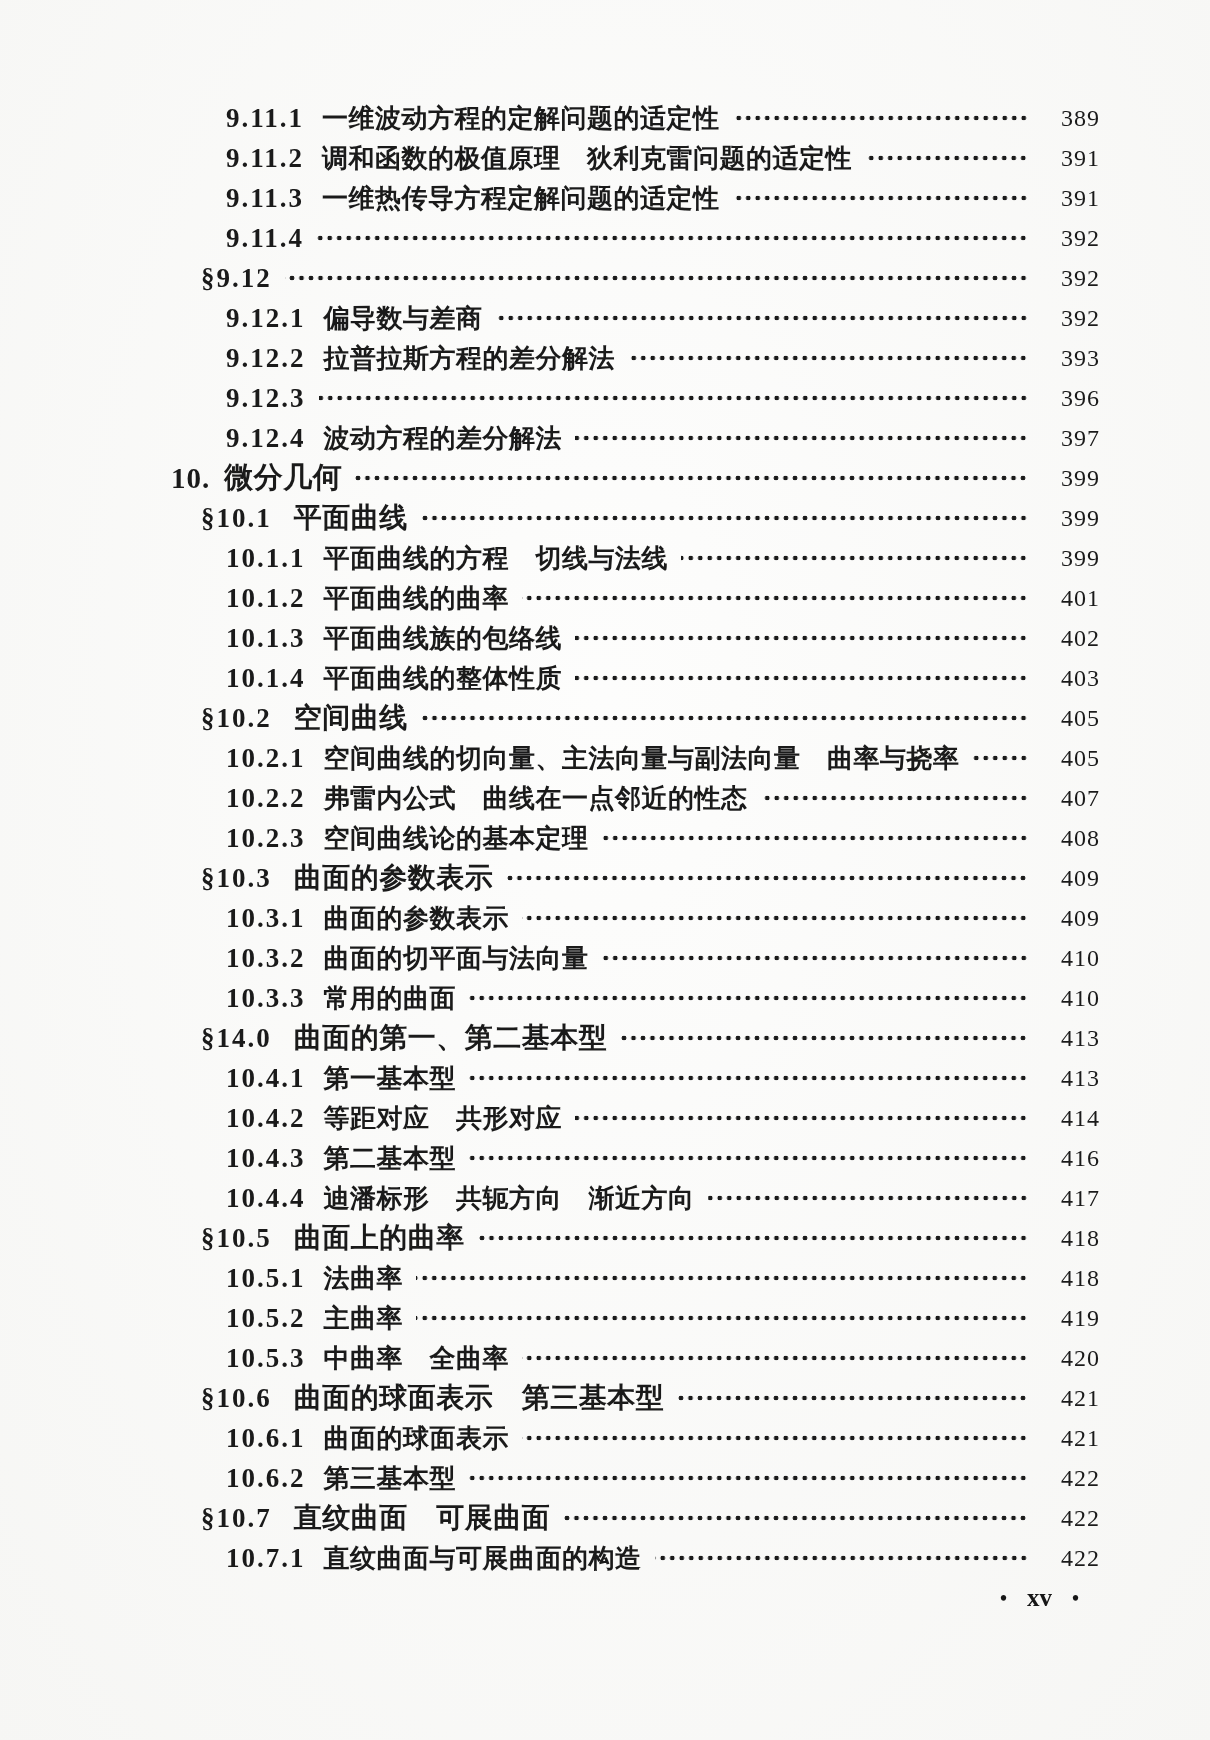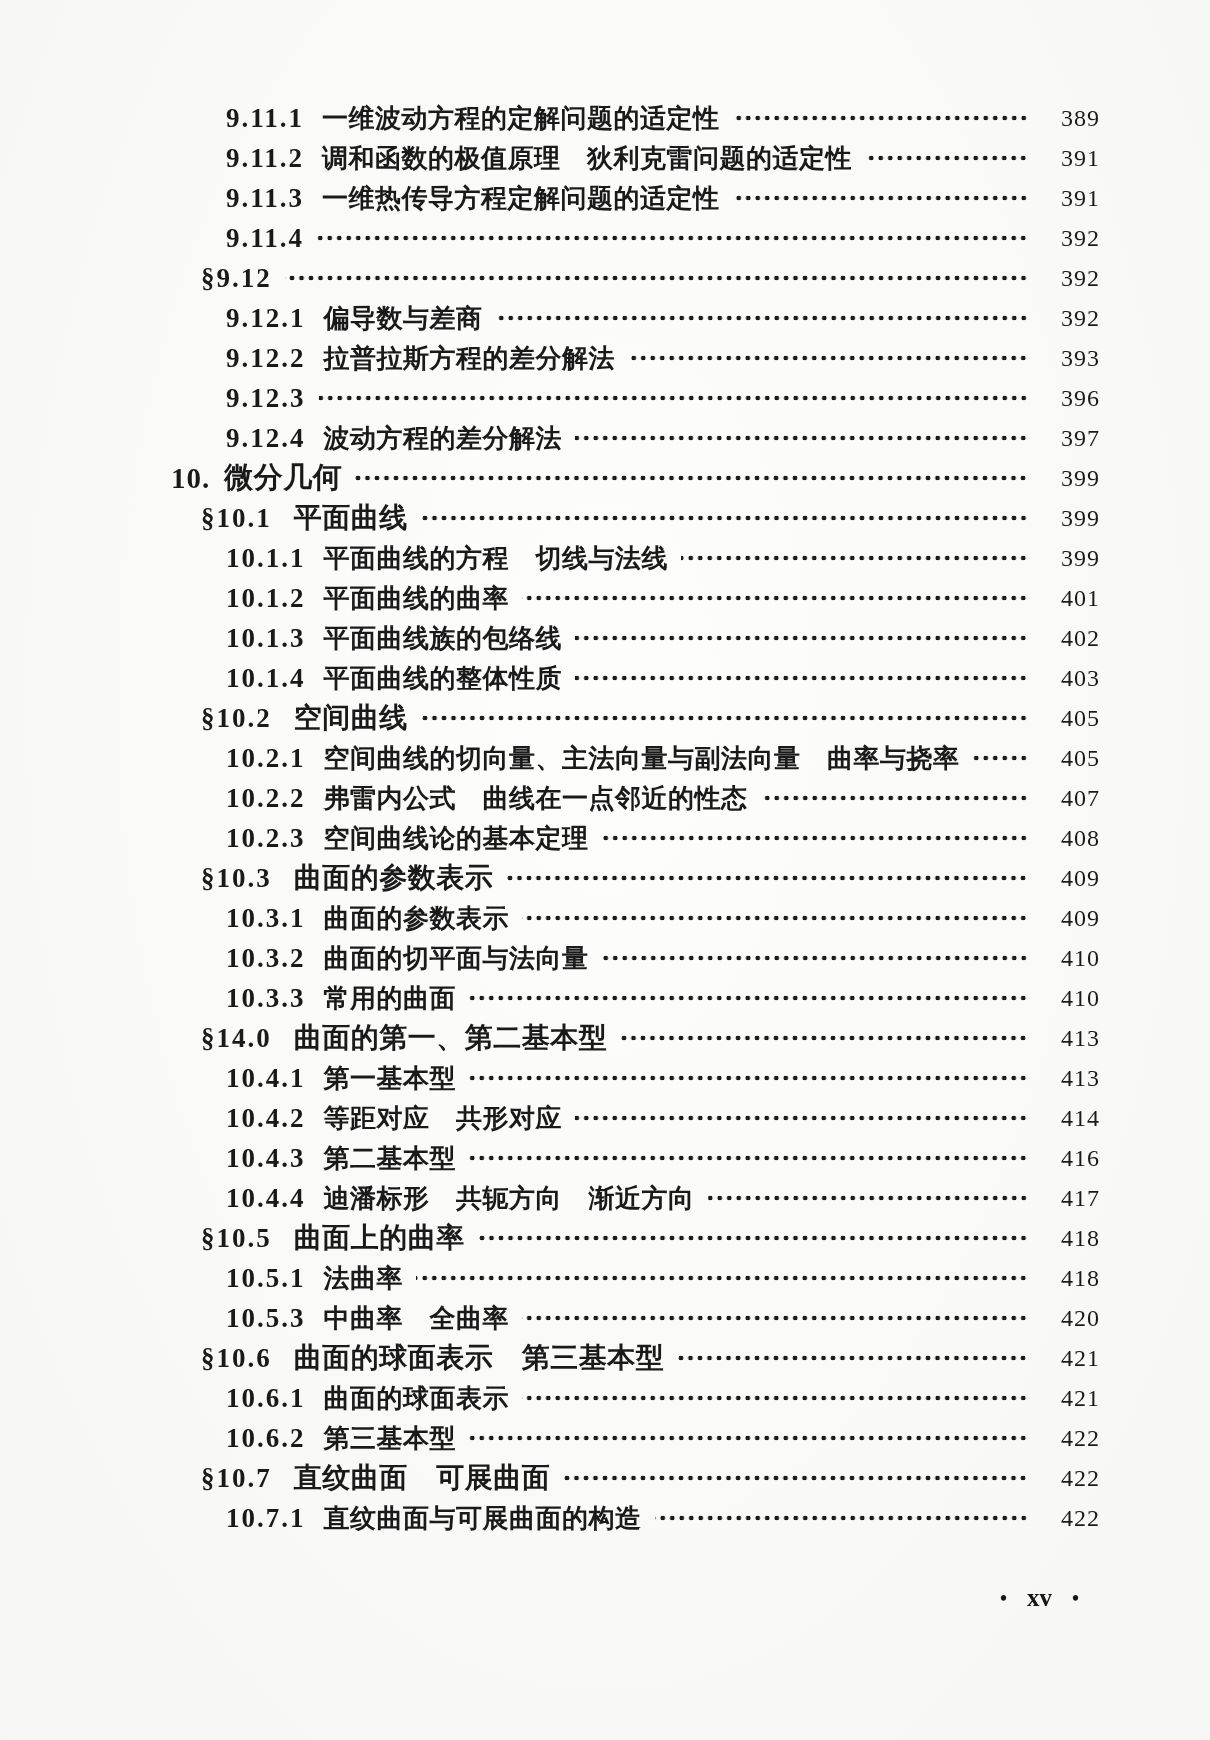--- a/index.html
+++ b/index.html
@@ -294,20 +294,26 @@
     <span class="pageno">418</span>
   </div>
 
   <div class="row sub">
     <span class="num">10.5.1</span>
     <span class="title">法曲率</span>
     <span class="leader"></span>
     <span class="pageno">418</span>
   </div>
 
+  <div class="row sub">
+    <span class="num">10.5.2</span>
+    <span class="title">主曲率</span>
+    <span class="leader"></span>
+    <span class="pageno">419</span>
+  </div>
 
   <div class="row sub">
     <span class="num">10.5.3</span>
     <span class="title">中曲率　全曲率</span>
     <span class="leader"></span>
     <span class="pageno">420</span>
   </div>
 
   <div class="row section">
     <span class="num">§10.6</span>

